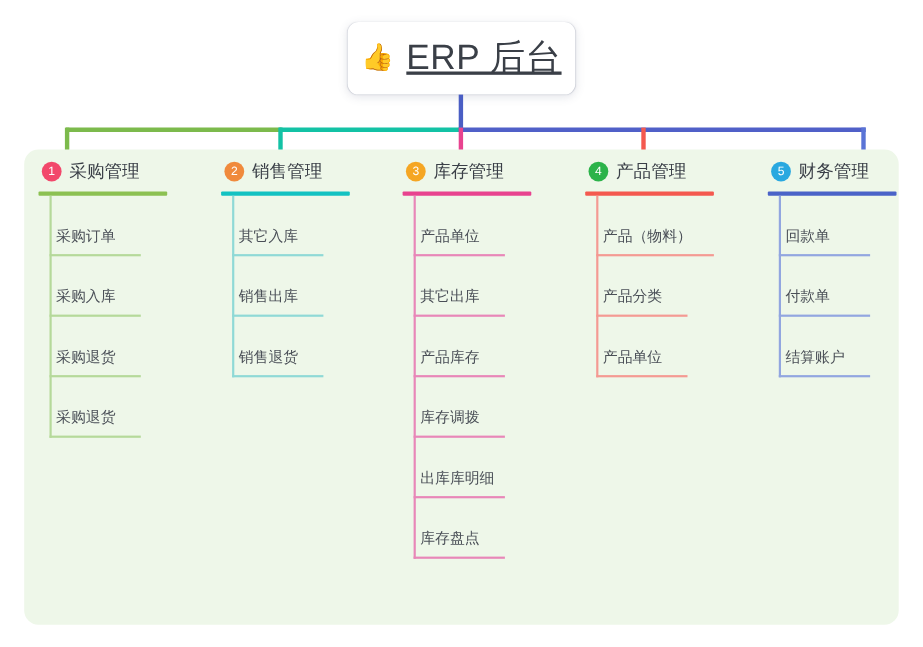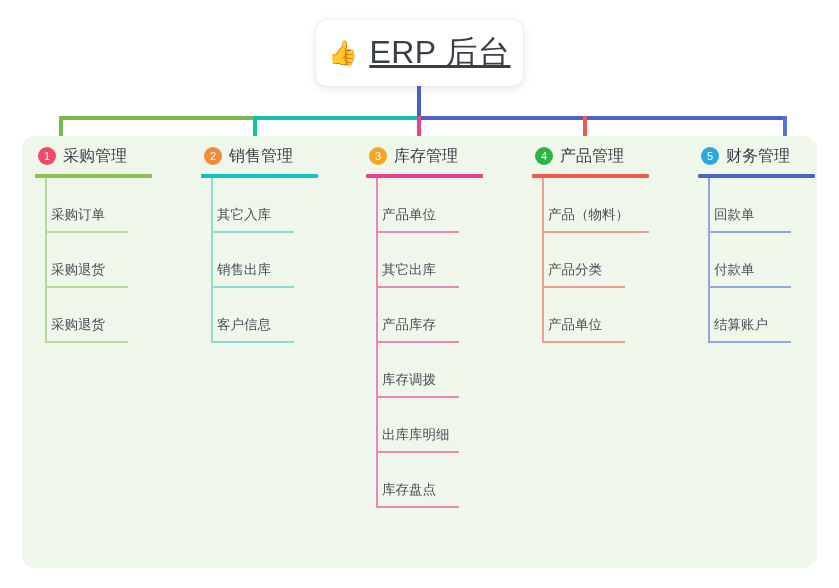--- a/index.html
+++ b/index.html
@@ -181,20 +181,24 @@
       <span class="col-title">采购管理</span>
     </div>
     <div class="head-rule" style="background: rgb(140, 193, 82);"></div>
     <div class="items">
       <div class="spine" style="background: rgb(181, 217, 154);"></div>
       <div class="item">
         <span class="item-label">采购订单</span>
         <span class="item-rule" style="background: rgb(181, 217, 154);"></span>
       </div>
       <div class="item">
+        <span class="item-label">采购入库</span>
+        <span class="item-rule" style="background: rgb(181, 217, 154);"></span>
+      </div>
+      <div class="item">
         <span class="item-label">采购退货</span>
         <span class="item-rule" style="background: rgb(181, 217, 154);"></span>
       </div>
       <div class="item">
         <span class="item-label">采购退货</span>
         <span class="item-rule" style="background: rgb(181, 217, 154);"></span>
       </div>
     </div>
   </div>
 
@@ -208,21 +212,21 @@
       <div class="spine" style="background: rgb(143, 217, 214);"></div>
       <div class="item">
         <span class="item-label">其它入库</span>
         <span class="item-rule" style="background: rgb(143, 217, 214);"></span>
       </div>
       <div class="item">
         <span class="item-label">销售出库</span>
         <span class="item-rule" style="background: rgb(143, 217, 214);"></span>
       </div>
       <div class="item">
-        <span class="item-label">客户信息</span>
+        <span class="item-label">销售退货</span>
         <span class="item-rule" style="background: rgb(143, 217, 214);"></span>
       </div>
     </div>
   </div>
 
   <div class="column" id="col-2" style="left:361px;">
     <div class="col-head">
       <span class="badge" style="background: rgb(245, 166, 35);">3</span>
       <span class="col-title">库存管理</span>
     </div>

